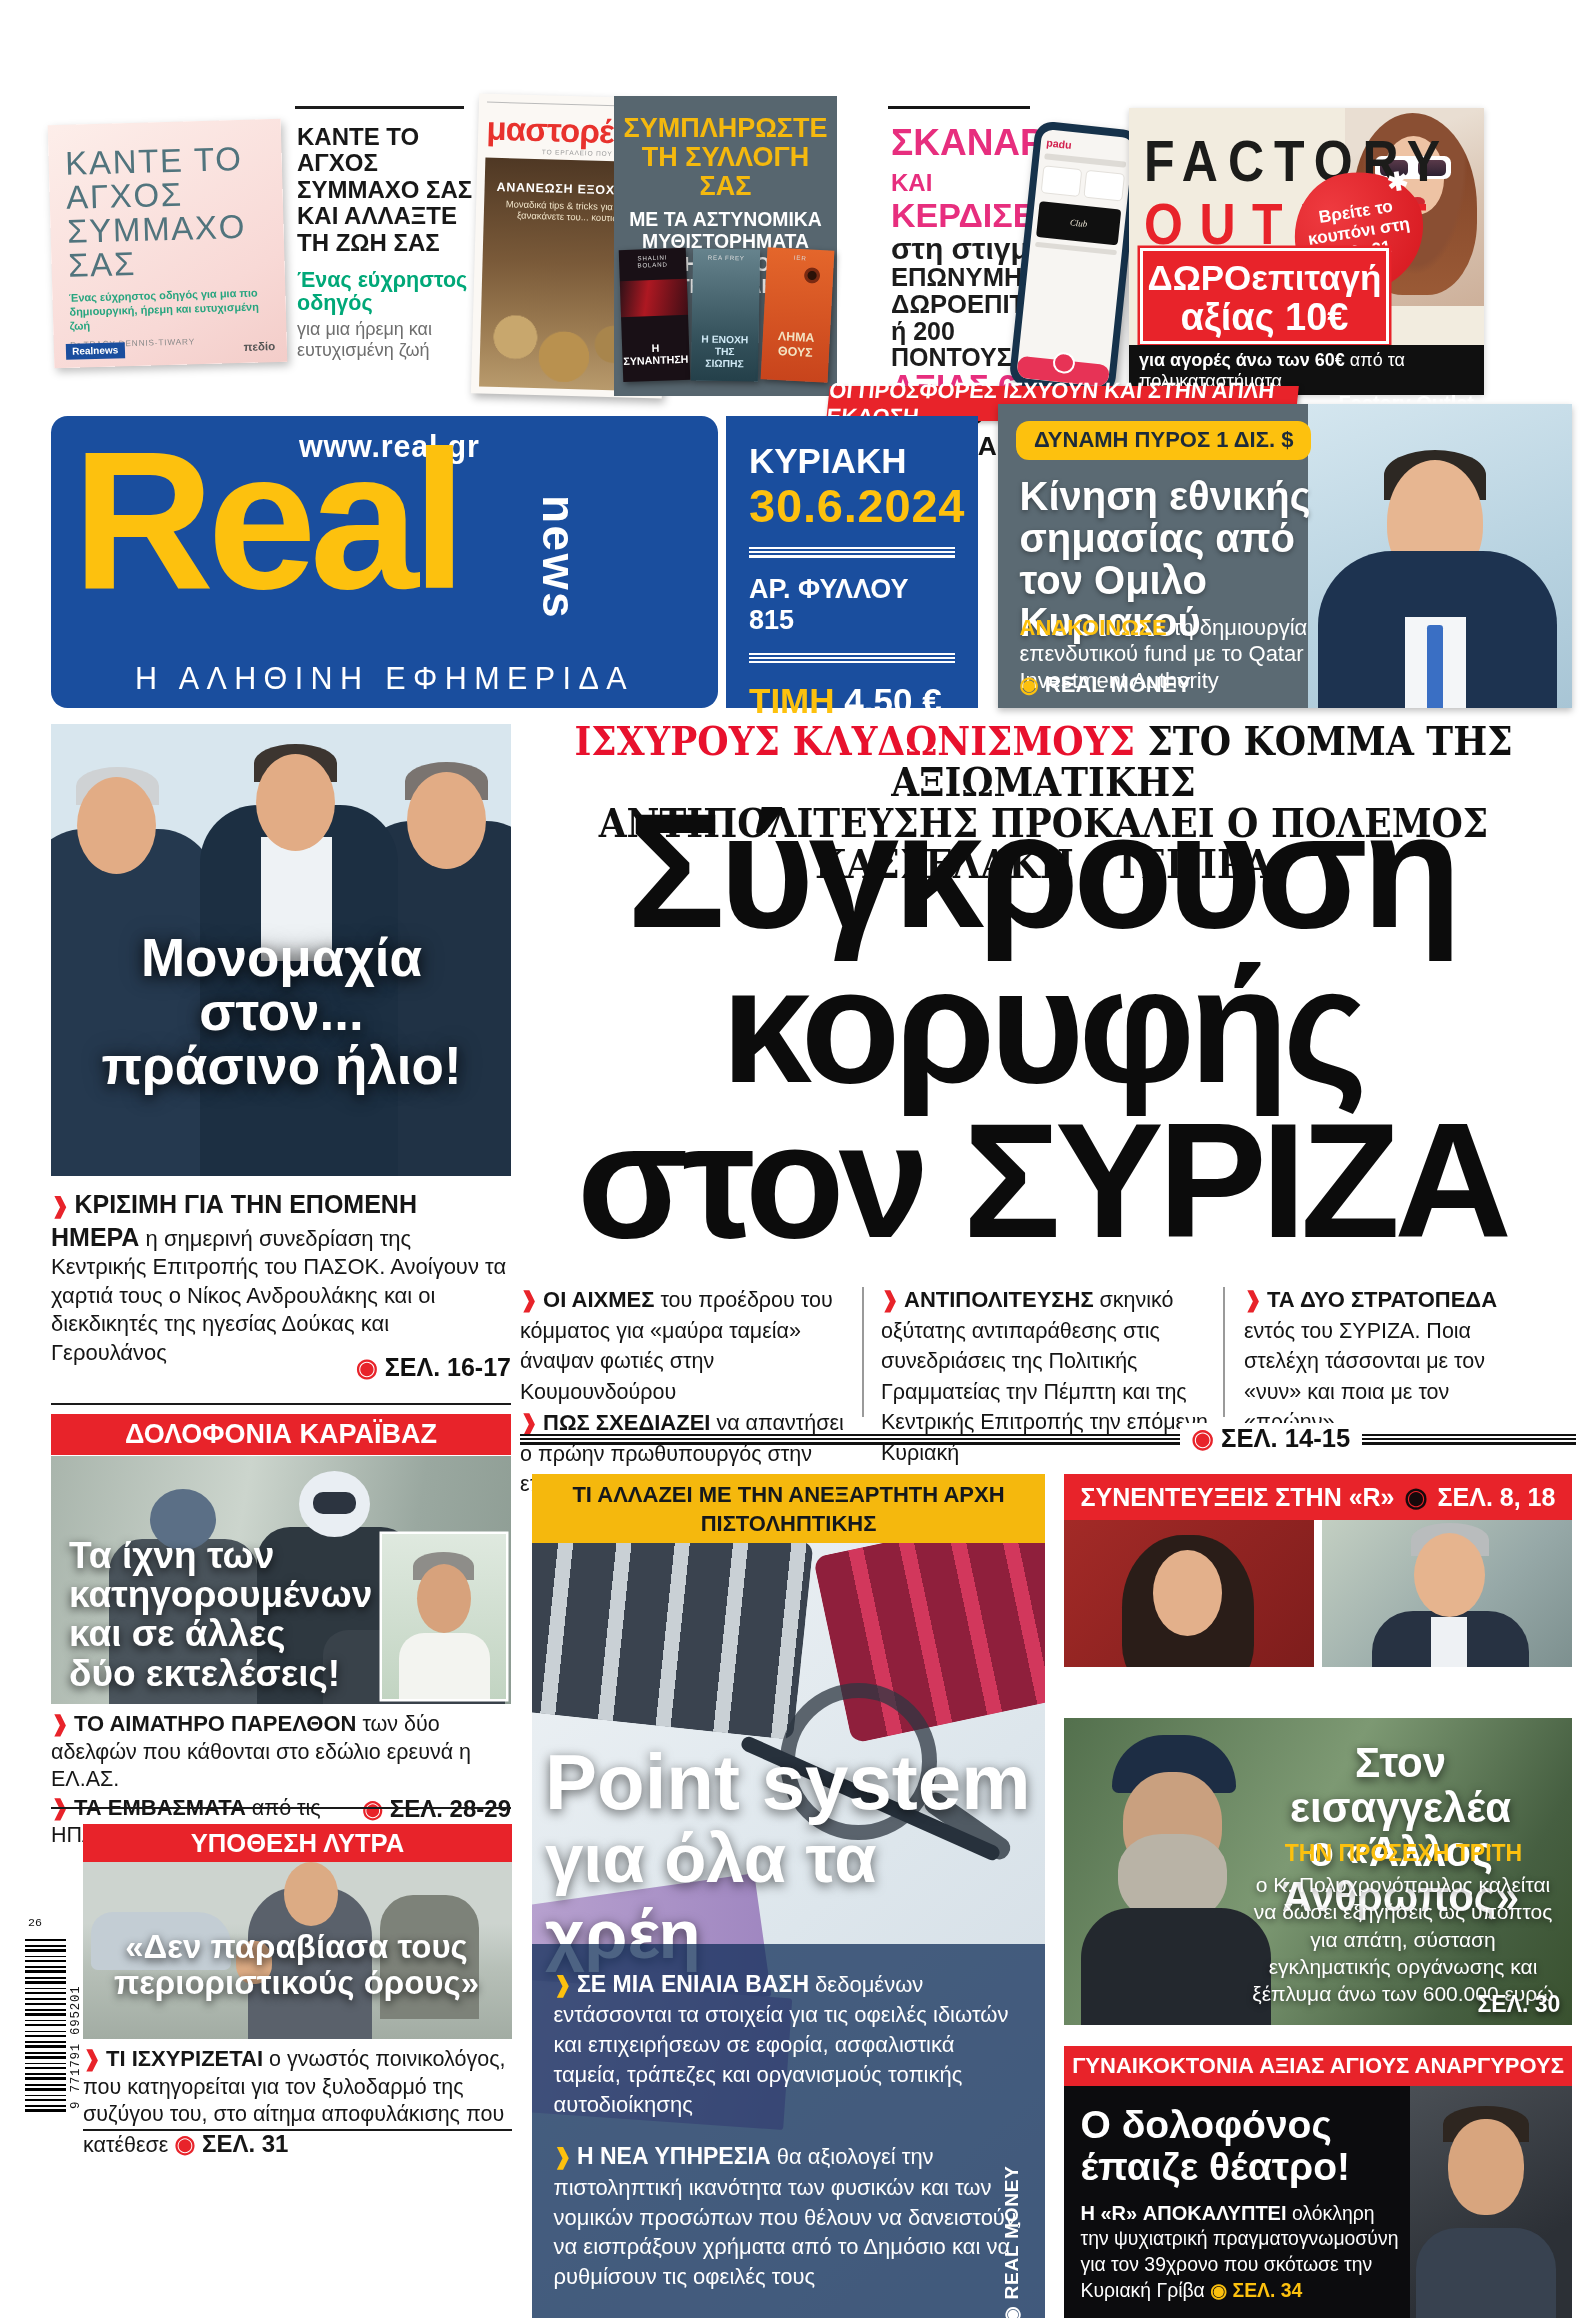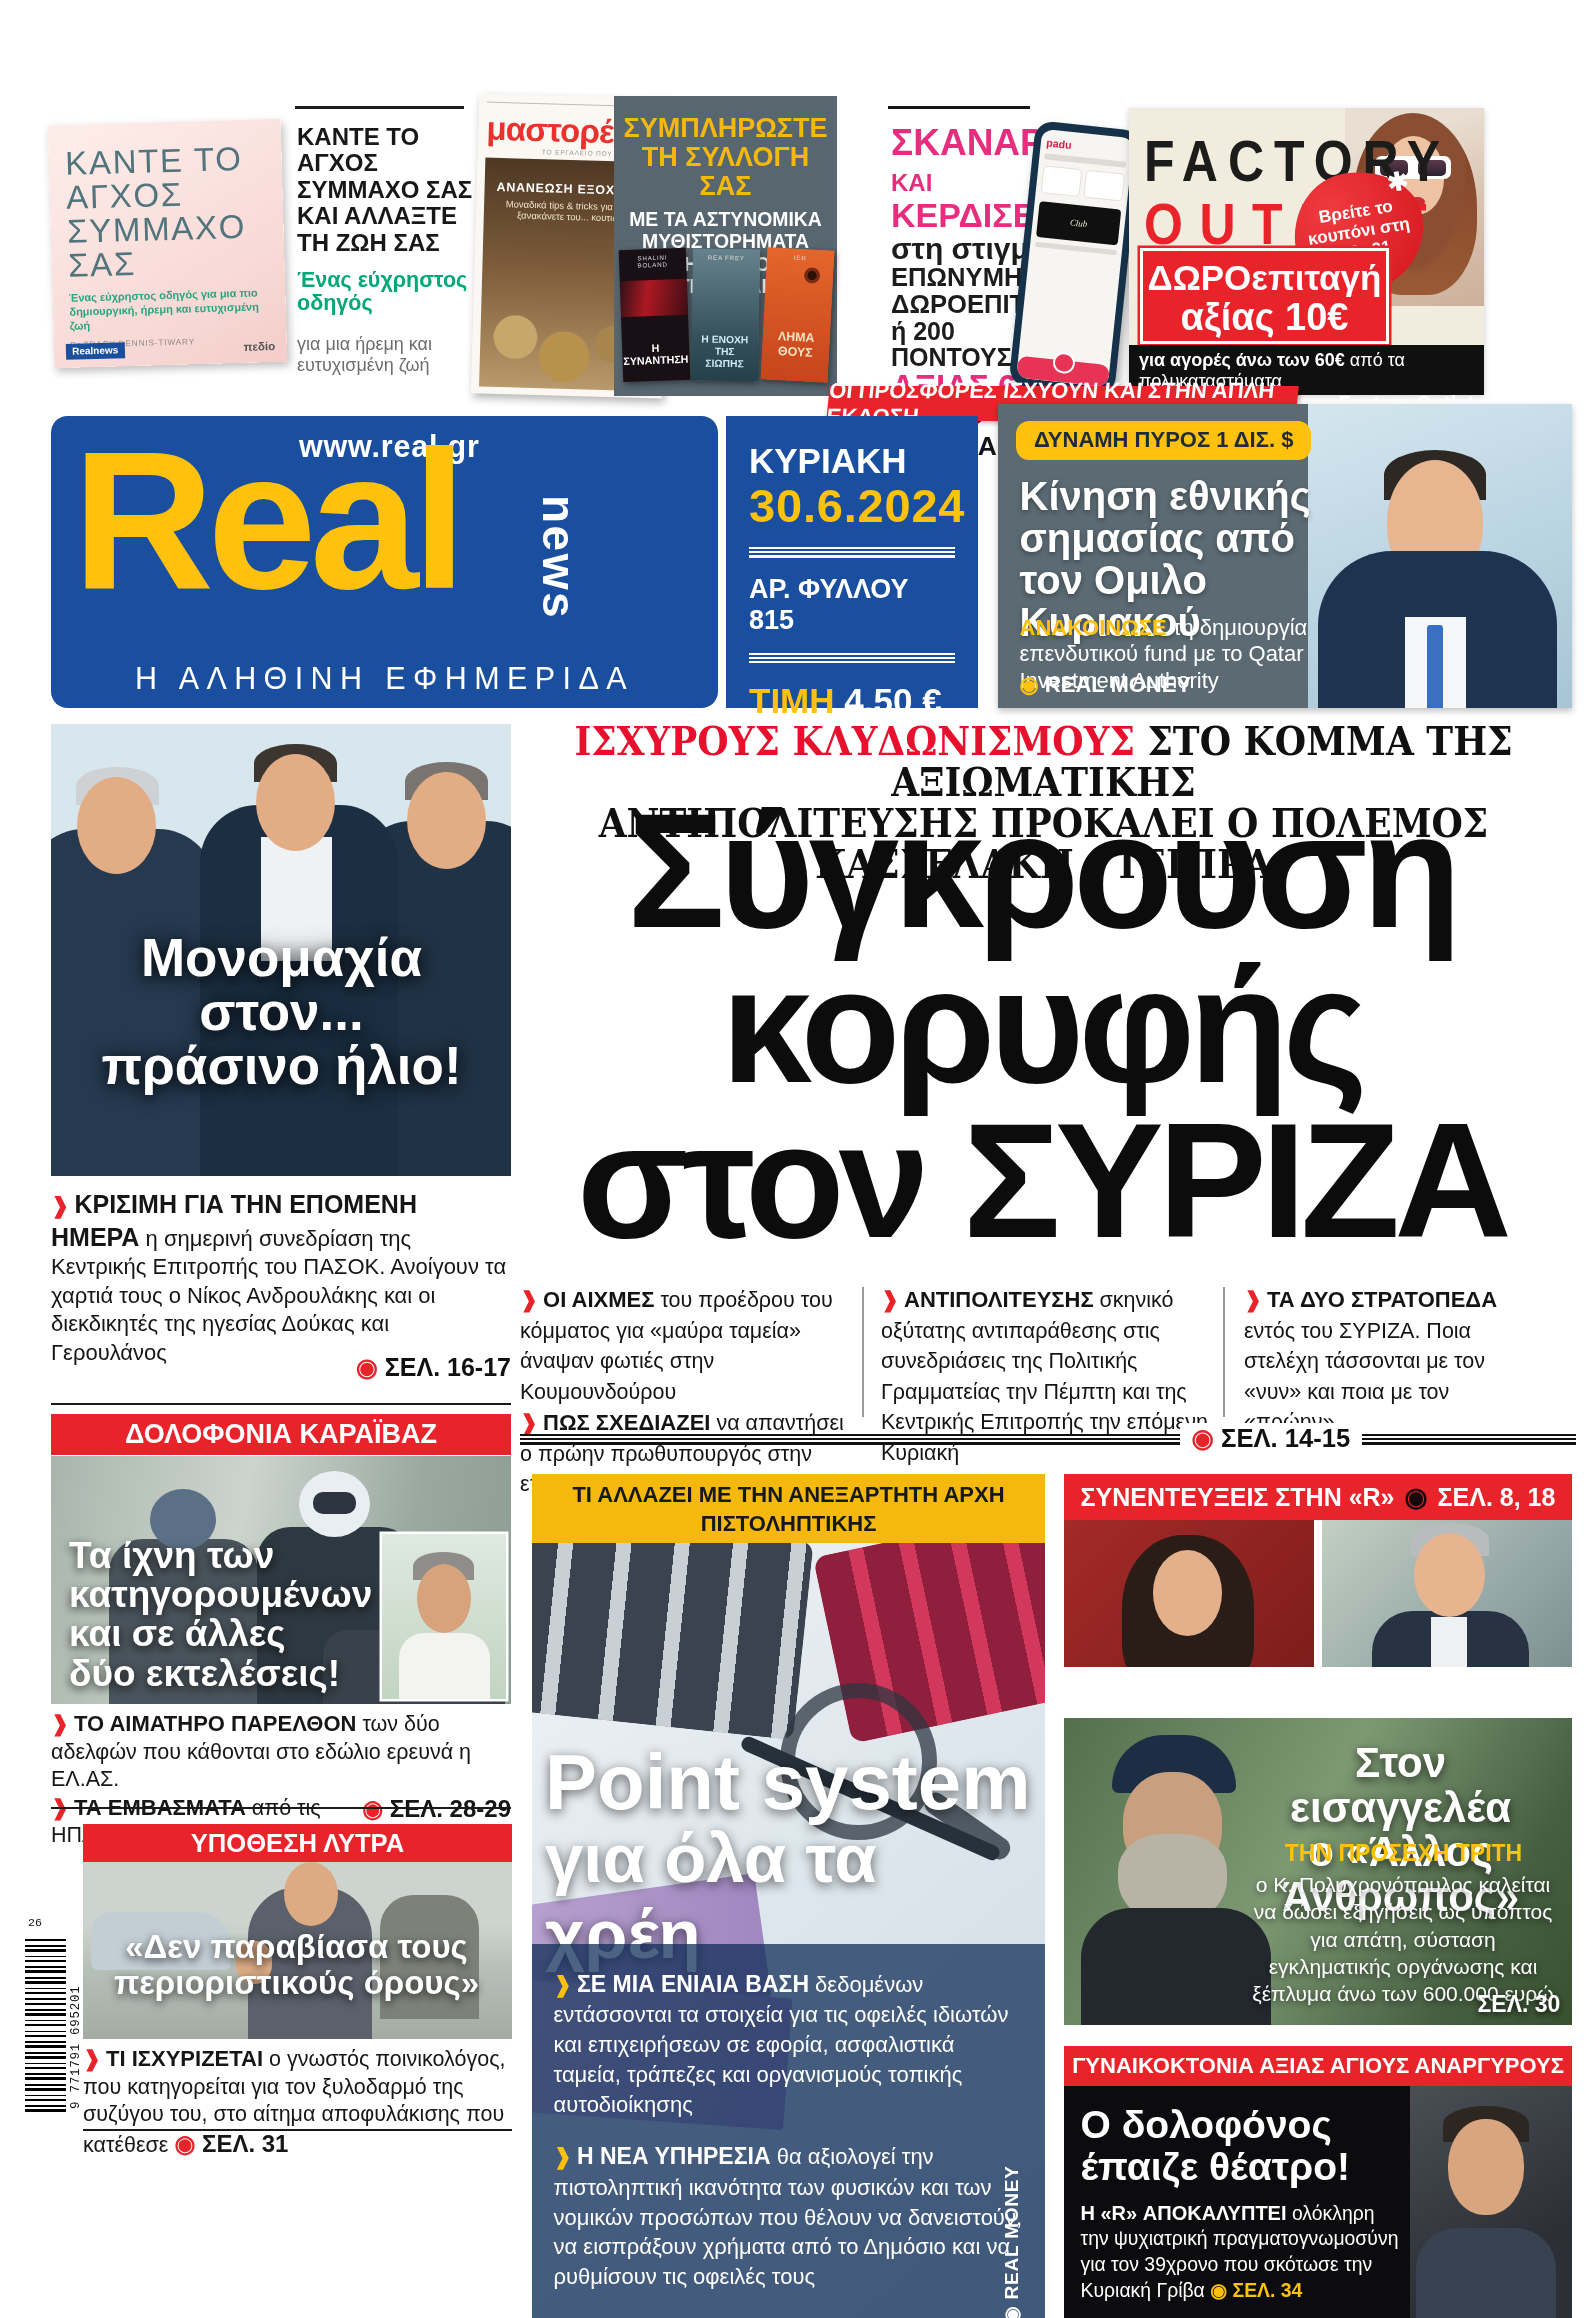--- a/index.html
+++ b/index.html
@@ -14,21 +14,21 @@
   .blc-title{color:#51747d;font-size:33px;line-height:1.04;letter-spacing:1.7px;font-weight:400;}
   .blc-sub{color:#27a57f;font-size:11px;line-height:1.25;margin-top:8.3px;font-weight:700;}
   .blc-author{color:#8a8a8a;font-size:8.3px;margin-top:6.6px;letter-spacing:0.8px;}
   .blc-brandrow{position:absolute;left:11.6px;right:11.6px;bottom:8.3px;display:flex;justify-content:space-between;align-items:center;}
   .brand-realnews{background:#1a4e9e;color:#fff;font-size:10px;font-weight:700;padding:2.5px 6.6px;}
   .brand-pedio{color:#555;font-size:11.6px;font-weight:700;}
   .blc-rule{left:295px;top:106px;width:169px;height:2.5px;background:#1c1c1c;}
   .book-caption{left:297px;top:124px;width:180px;}
   .blt-bold{font-weight:800;font-size:24px;line-height:1.1;color:#181818;}
   .blt-green{color:#00a878;font-weight:800;font-size:21.5px;line-height:1.05;margin-top:13.2px;}
-  .blt-gray{color:#6e6e6e;font-size:18px;line-height:1.15;margin-top:20px;}
+  .blt-gray{color:#6e6e6e;font-size:18px;line-height:1.15;margin-top:5px;}
 
   .magazine{left:475px;top:96px;width:191px;height:300px;background:#fbf8f4;transform:rotate(1.6deg);
     box-shadow:2.5px 4.1px 8.3px rgba(0,0,0,.3);padding:8.3px 8.3px 6.6px;}
   .mag-topline{height:5px;border-top:0.8px solid #bbb;margin-bottom:5px;}
   .mag-title{color:#e8322d;font-weight:800;font-size:33px;letter-spacing:-0.8px;line-height:1;}
   .mag-tagline{color:#9a9a9a;font-size:6.6px;text-align:right;margin-top:1.7px;letter-spacing:0.8px;}
   .mag-photo{position:absolute;left:8.3px;right:8.3px;top:64px;bottom:6.6px;
     background:
       radial-gradient(circle at 20% 78%,#c8a76d 0 21.5px,transparent 22px),
       radial-gradient(circle at 48% 86%,#b9914f 0 25px,transparent 25.6px),

